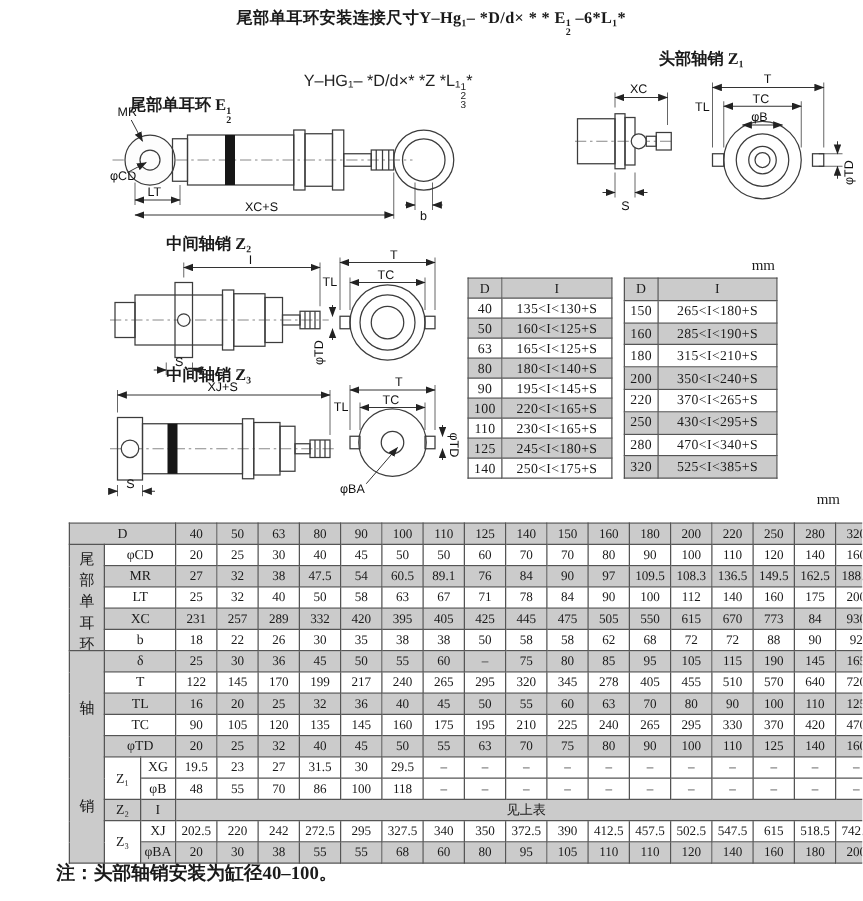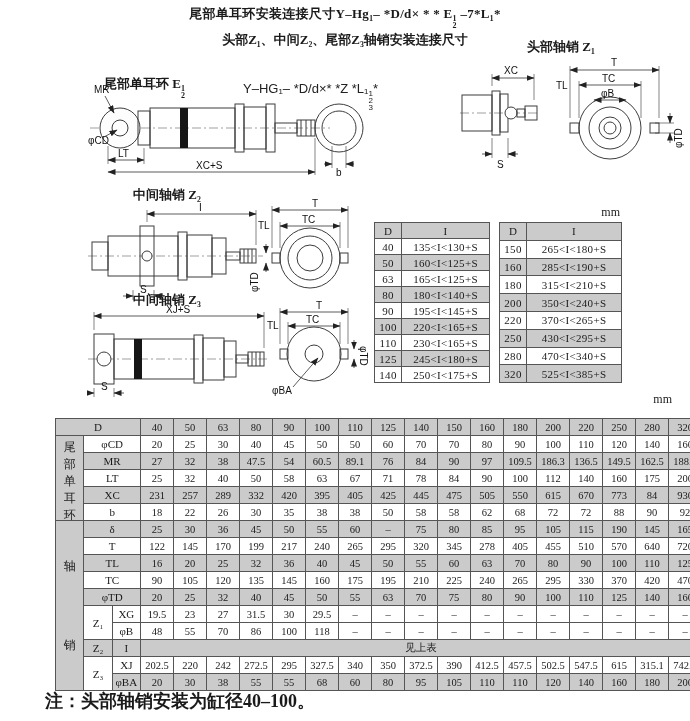--- a/index.html
+++ b/index.html
@@ -2,28 +2,28 @@
 <html><head>
 <meta charset="utf-8">
 <style>
   html,body{margin:0;padding:0;background:#fff;}
   #page{position:relative;width:690px;height:721px;background:#ffffff;overflow:hidden;
         font-family:"Liberation Serif",serif;color:#1a1a1a;}
   .abs{position:absolute;}
   .title1{top:5px;left:0;width:690px;text-align:center;font-size:13px;font-weight:bold;letter-spacing:.3px;}
   .title2{top:31px;left:0;width:690px;text-align:center;font-size:13px;font-weight:bold;}
   .eyelabel{top:55px;left:104px;font-size:13px;font-weight:bold;margin-top:20px;}
-  .formula3{top:57px;left:243px;font-size:13px;font-family:"Liberation Sans",sans-serif;color:#222;margin-top:24px;}
+  .formula3{top:57px;left:243px;font-size:13px;font-family:"Liberation Sans",sans-serif;color:#222;}
   .headpin-title{top:38px;left:527px;font-size:13px;font-weight:bold;}
   .z2label{top:186px;left:133px;font-size:13px;font-weight:bold;}
   .z3label{top:291px;left:133px;font-size:13px;font-weight:bold;}
   .seltitle{top:188px;left:372px;font-size:13.5px;font-weight:bold;}
   .mm1{top:205px;left:560px;width:60px;text-align:right;font-size:12px;}
   .mm2{top:392px;left:612px;width:60px;text-align:right;font-size:12px;}
-  .note{top:689px;left:45px;font-size:18px;font-weight:bold;}
+  .note{top:689px;left:45px;font-size:15px;font-weight:bold;}
   
   .stk{display:inline-flex;flex-direction:column;line-height:7px;font-size:8px;
        vertical-align:-3px;text-align:center;}
   .stk span{display:block;}
   
   table{border-collapse:collapse;}
   td,th{border:1px solid #555;text-align:center;padding:0;font-weight:normal;
         font-family:"Liberation Serif",serif;white-space:nowrap;overflow:hidden;}
   .g{background:#cbcbcb;}
   .sel-table{position:absolute;top:222px;table-layout:fixed;}
@@ -57,23 +57,22 @@
     <defs>
       <marker id="ar" markerWidth="9" markerHeight="8" refX="7.5" refY="3" orient="auto-start-reverse" markerUnits="userSpaceOnUse">
         <path d="M0,0L8,3L0,6z" fill="#222"></path>
       </marker>
     </defs>
   </svg>
 
   <div class="abs title1"><span>尾部单耳环安装连接尺寸Y–Hg₁–  *D/d× * * E</span><span class="stk">
         <span>1</span>
         <span>2</span>
-      </span><span> –7*L₁*</span></div>
-
-  <div class="abs title2">头部Z₁、中间Z₂、尾部Z₃轴销安装连接尺寸</div>
+      </span><span> –6*L₁*</span></div>
+
 
   <div class="abs eyelabel"><span>尾部单耳环 E</span><span class="stk">
         <span>1</span>
         <span>2</span>
       </span></div>
 
   <div class="abs formula3"><span>Y–HG₁– *D/d×*  *Z  *L₁</span><span class="stk">
         <span>1</span>
         <span>2</span>
         <span>3</span>
@@ -390,21 +389,21 @@
           <td>38</td>
           <td>47.5</td>
           <td>54</td>
           <td>60.5</td>
           <td>89.1</td>
           <td>76</td>
           <td>84</td>
           <td>90</td>
           <td>97</td>
           <td>109.5</td>
-          <td>186.3</td>
+          <td>108.3</td>
           <td>136.5</td>
           <td>149.5</td>
           <td>162.5</td>
           <td>188.5</td>
         </tr>
         <tr>
           <td class="lbl" colspan="2">LT</td>
           <td>25</td>
           <td>32</td>
           <td>40</td>
@@ -626,21 +625,21 @@
           <td>327.5</td>
           <td>340</td>
           <td>350</td>
           <td>372.5</td>
           <td>390</td>
           <td>412.5</td>
           <td>457.5</td>
           <td>502.5</td>
           <td>547.5</td>
           <td>615</td>
-          <td>315.1</td>
+          <td>518.5</td>
           <td>742.5</td>
         </tr>
         <tr class="g">
           <td class="lbl">φBA</td>
           <td>20</td>
           <td>30</td>
           <td>38</td>
           <td>55</td>
           <td>55</td>
           <td>68</td>

